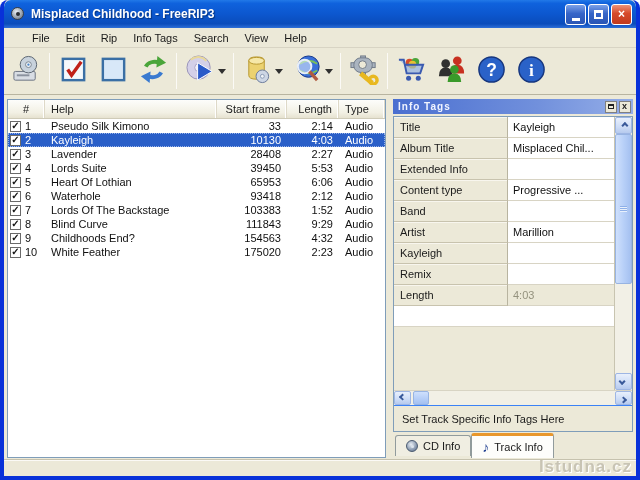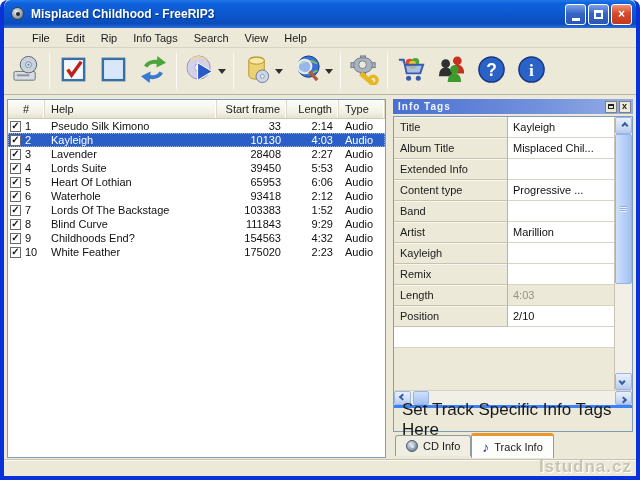--- a/index.html
+++ b/index.html
@@ -82,21 +82,21 @@
   .chev.right { transform:rotate(-135deg) translate(-1px,-1px); }
   .vtrack { flex:1; position:relative; }
   .vthumb { position:absolute; top:0; left:0; right:0; height:150px; border:1px solid #98b4e2; border-radius:2px;
     background:linear-gradient(90deg,#cfe0fc 0%,#b8d0f8 50%,#a4c0f0 100%); }
   .vthumb::after { content:""; position:absolute; left:4px; right:4px; top:50%; height:6px; margin-top:-3px;
     background:repeating-linear-gradient(180deg,#8fb0e8 0 1px,#e8f0fc 1px 2px); }
   .hscroll { height:15px; flex:0 0 15px; display:flex; background:#f2f0e6; border-top:1px solid #d8d4c4; }
   .htrack { flex:1; position:relative; }
   .hthumb { position:absolute; left:2px; top:0; bottom:0; width:16px; border:1px solid #98b4e2; border-radius:2px;
     background:linear-gradient(180deg,#cfe0fc 0%,#b8d0f8 50%,#a4c0f0 100%); }
-  .hint-row { height:26px; flex:0 0 26px; display:flex; align-items:center; padding:0 8px; background:#ece9d8; border-top:3px solid #3b82f6; font-size:17px; color:#1a1a1a; }
+  .hint-row { height:26px; flex:0 0 26px; display:flex; align-items:center; padding:0 8px; background:#ece9d8; border-top:1px solid #3b82f6; font-size:11px; color:#1a1a1a; }
   
   .tabs { height:26px; flex:0 0 26px; display:flex; align-items:center; padding-left:2px; }
   .tab { display:flex; align-items:center; gap:5px; font-size:11px; color:#1a1a1a; background:#f0eee2;
     border:1px solid #919b9c; border-bottom:none; border-radius:3px 3px 0 0; height:21px; padding:0 10px; }
   .tab.active { background:#fdfdfb; height:25px; border-top:3px solid #e8972c; font-weight:normal; }
   .tab-cd-icon { width:12px; height:12px; border-radius:50%; background:radial-gradient(circle at 40% 35%,#e8eef4 0%,#8a9ab0 60%,#5a6f8e 100%); border:1px solid #4a5a70; position:relative; }
   .tab-cd-icon::after { content:""; position:absolute; left:4px; top:4px; width:3px; height:3px; border-radius:50%; background:#dce4ec; }
   .note-icon { color:#1a3a8e; font-size:14px; line-height:1; }
   
   .statusbar { height:16px; flex:0 0 16px; background:#ece9d8; border-top:1px solid #fbfaf6; box-shadow:0 -1px 0 #c6c2ae; position:relative; }
@@ -402,24 +402,20 @@
             </div>
             <div class="field-row">
               <span class="f-label">Remix</span>
               <span class="f-value"></span>
             </div>
             <div class="field-row disabled">
               <span class="f-label">Length</span>
               <span class="f-value">4:03</span>
             </div>
             <div class="field-row">
-              <span class="f-label">Position</span>
-              <span class="f-value">2/10</span>
-            </div>
-            <div class="field-row">
               <span class="f-value"></span>
             </div>
           </div>
           <div class="vscroll">
             <span class="sbtn">
                 <span class="chev up"></span>
               </span>
             <span class="vtrack">
                 <span class="vthumb"></span>
               </span>

